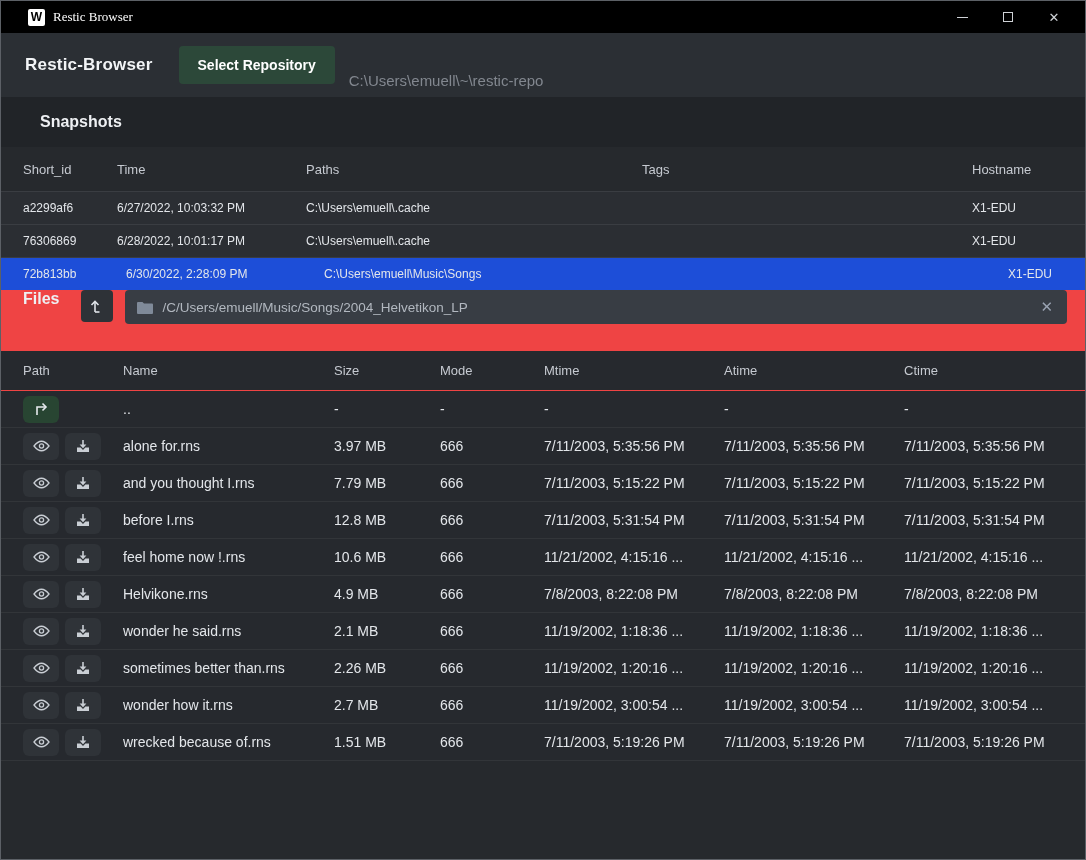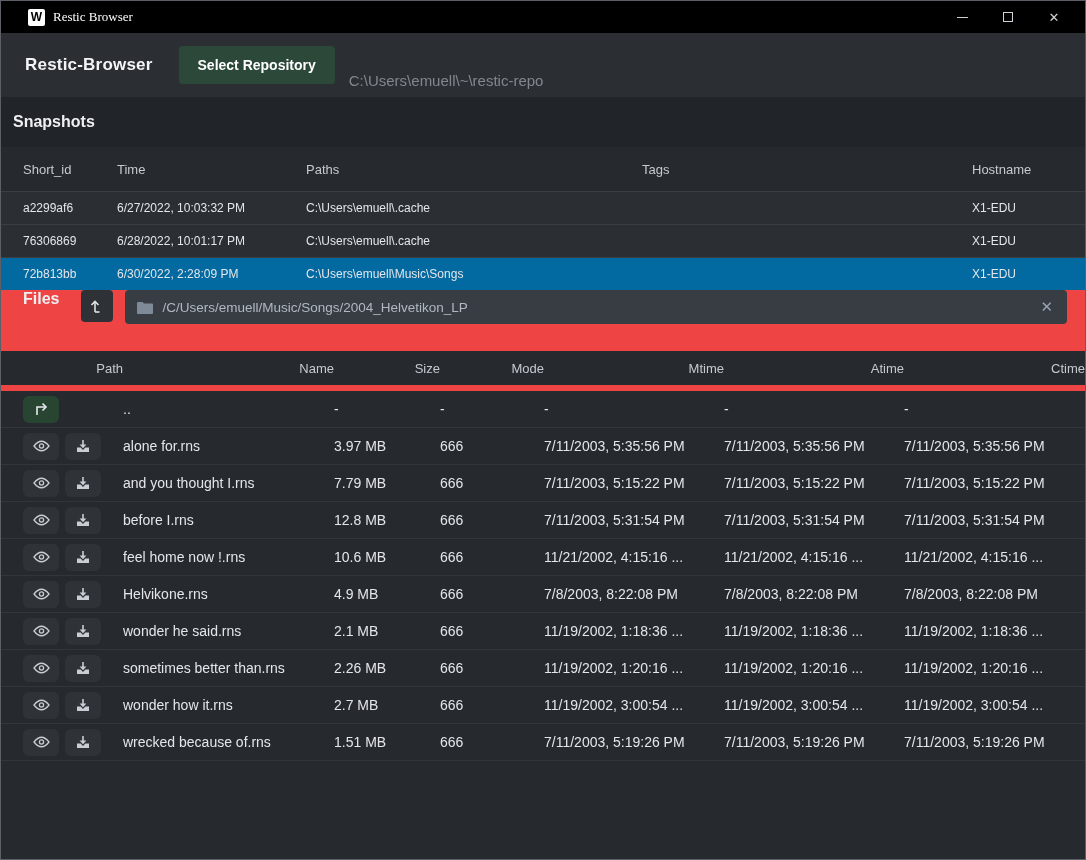--- a/index.html
+++ b/index.html
@@ -50,32 +50,32 @@
     background:#2c4839; color:#fff;
     border:none; border-radius:4px;
     font-family:inherit; font-weight:bold; font-size:14px;
     padding:11px 19px; cursor:pointer;
   }
   .repo-path { margin-left:14px; font-size:15px; color:#82878f;margin-top:30px; }
 
   
   .section-heading-strip {
     background:#212428; height:50px;
-    display:flex; align-items:center; padding:0 12px; flex:0 0 auto;
+    display:flex; align-items:center; padding:0 39px; flex:0 0 auto;
   }
   .section-heading { font-size:16px; font-weight:bold; color:#eef0f3; }
 
   .snap-grid { display:grid; grid-template-columns:94px 189px 336px 330px 1fr; padding:0 0 0 22px; align-items:center; }
   .snap-header { height:44px; font-size:13px; color:#c6cad1; background:#26292d; flex:0 0 auto; }
   .snap-row {
     height:33px; font-size:12px; color:#e3e6ea;
     background:#2b2e33; border-top:1px solid #3a3d42;
     flex:0 0 auto; cursor:default;
   }
-  .snap-row.selected { background:#0369a1; }
+  .snap-row.selected { background:#1d4ed8;gap:9px; }
   .snap-rows { flex:0 0 auto; }
 
   
   .files-bar {
     height:61px; display:flex; align-items:flex-start;
     padding:0 18px 0 22px; flex:0 0 auto; background:#ef4444;
   }
   .files-label { font-size:16px; font-weight:bold; color:#eef0f3; }
   .up-level-btn {
     margin-left:22px; width:32px; height:32px;
@@ -90,21 +90,21 @@
   }
   .path-box .folder { flex:0 0 auto; display:flex; }
   .path-text { margin-left:9px; flex:1; font-size:13.5px; color:#b2b8c0; white-space:nowrap; overflow:hidden; }
   .path-clear {
     flex:0 0 auto; color:#9aa3b2; font-size:15px; cursor:pointer;
     background:none; border:none; font-family:inherit; padding:0 2px;
   }
 
   
   .files-grid { display:grid; grid-template-columns:100px 211px 106px 104px 180px 180px 1fr; padding-left:22px; align-items:center; }
-  .files-header { height:40px; font-size:13px; color:#c6cad1; border-bottom:6px solid #ef4444; flex:0 0 auto;text-align:right; }
+  .files-header { height:40px; font-size:13px; color:#c6cad1; border-bottom:1px solid #ef4444; flex:0 0 auto; }
   .file-row {
     height:37px; font-size:14px; color:#e3e6ea;
     border-bottom:1px solid #323539; flex:0 0 auto; cursor:default;
   }
   .file-row .cell { white-space:nowrap; overflow:hidden; }
   .actions { display:flex; gap:6px; align-items:center; }
   .icon-btn {
     width:36px; height:27px; border:none; border-radius:6px;
     background:#2f3338; display:flex; align-items:center; justify-content:center;
     cursor:pointer; padding:0;

